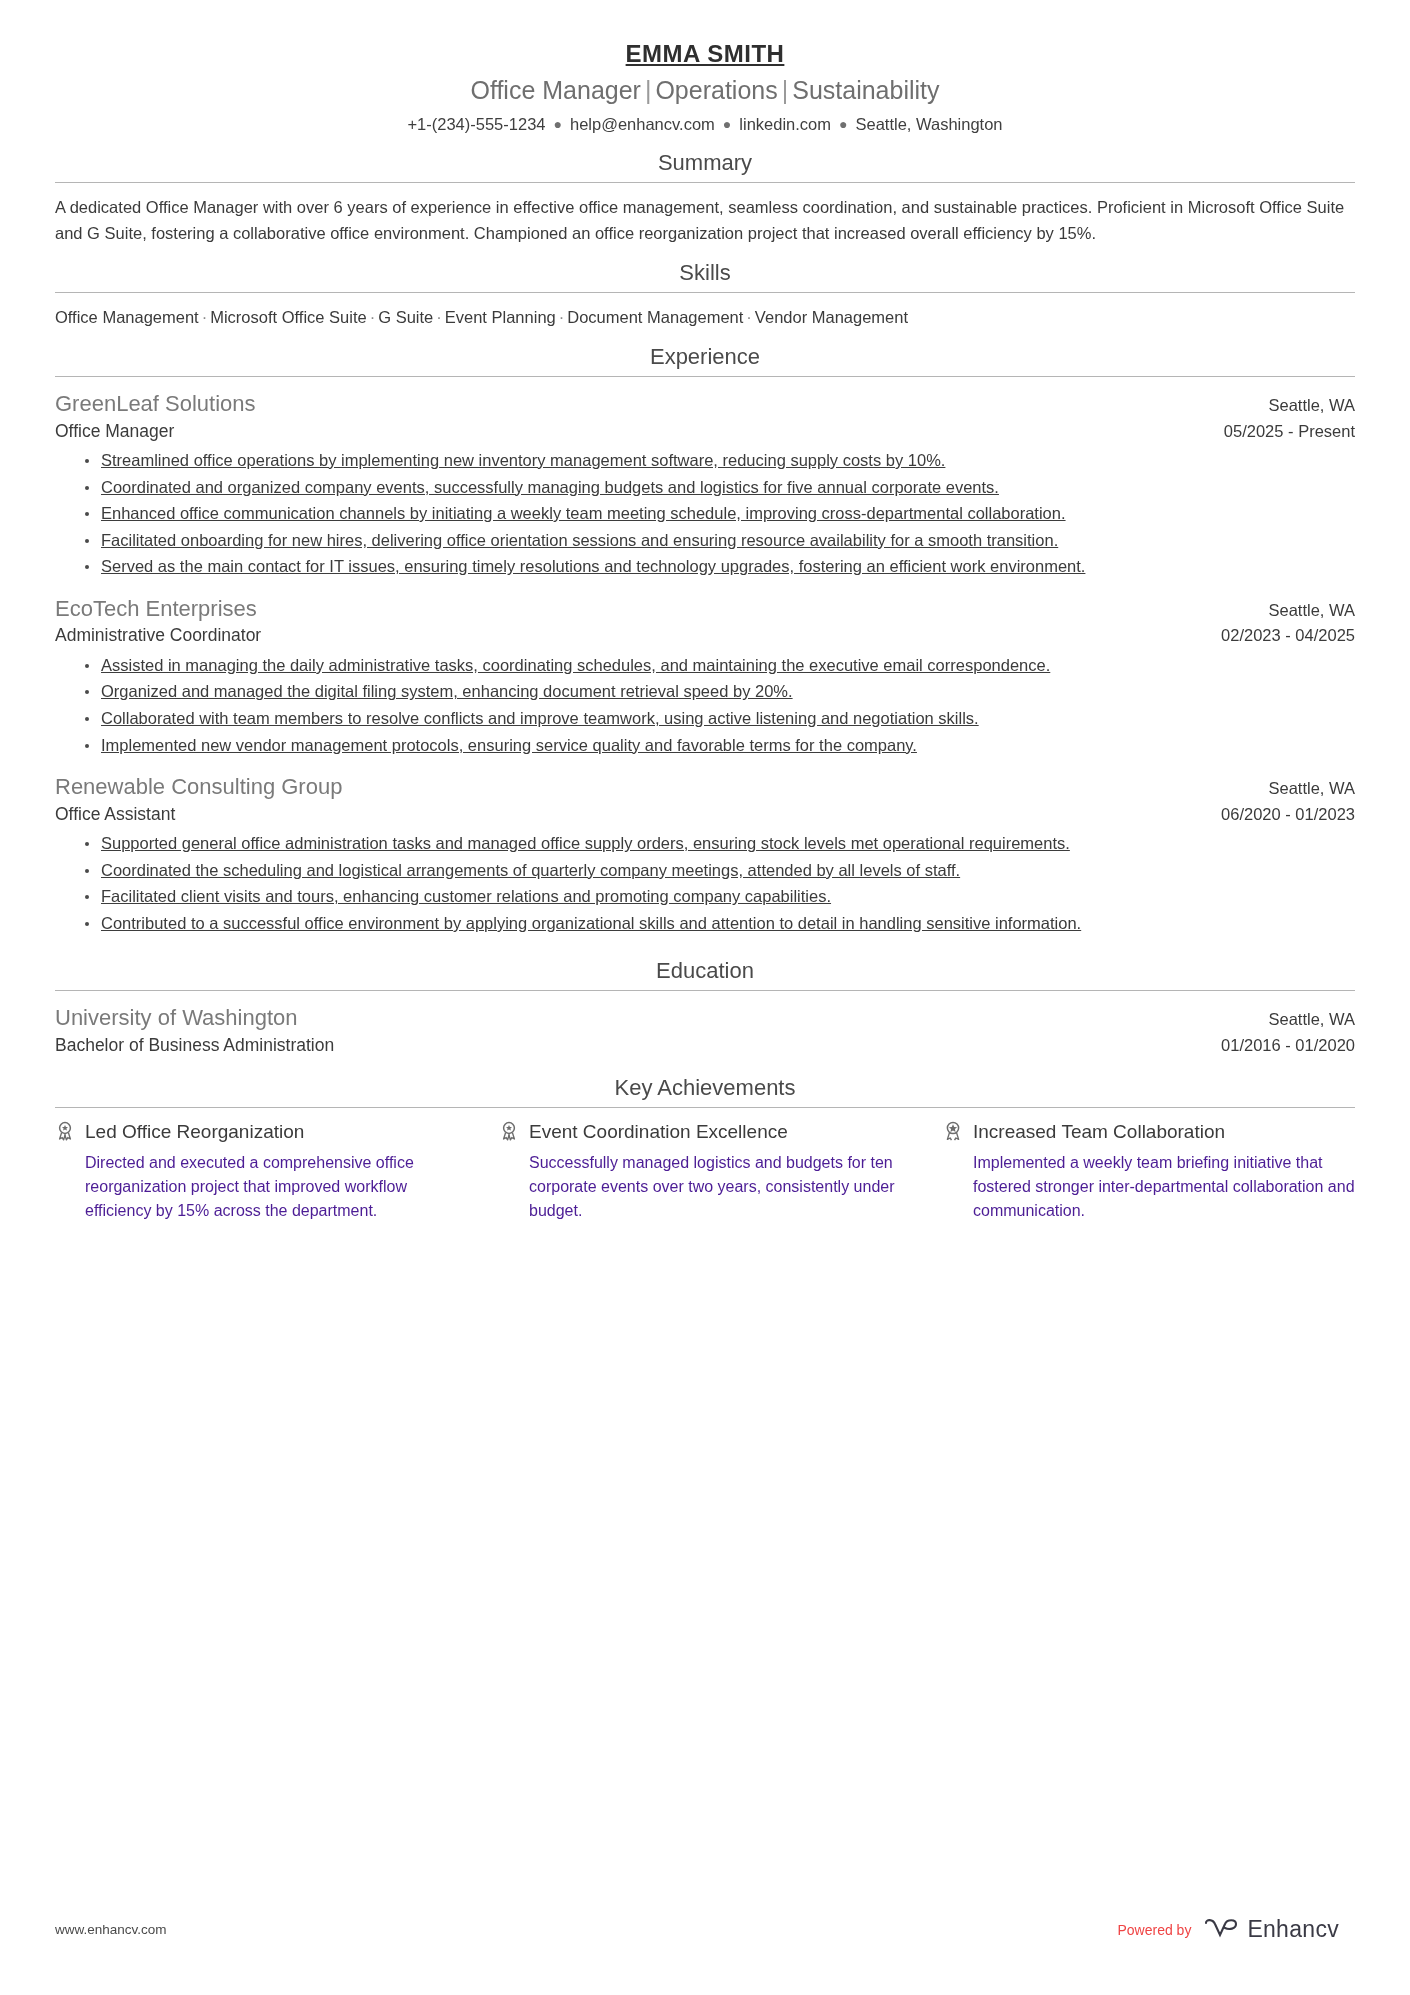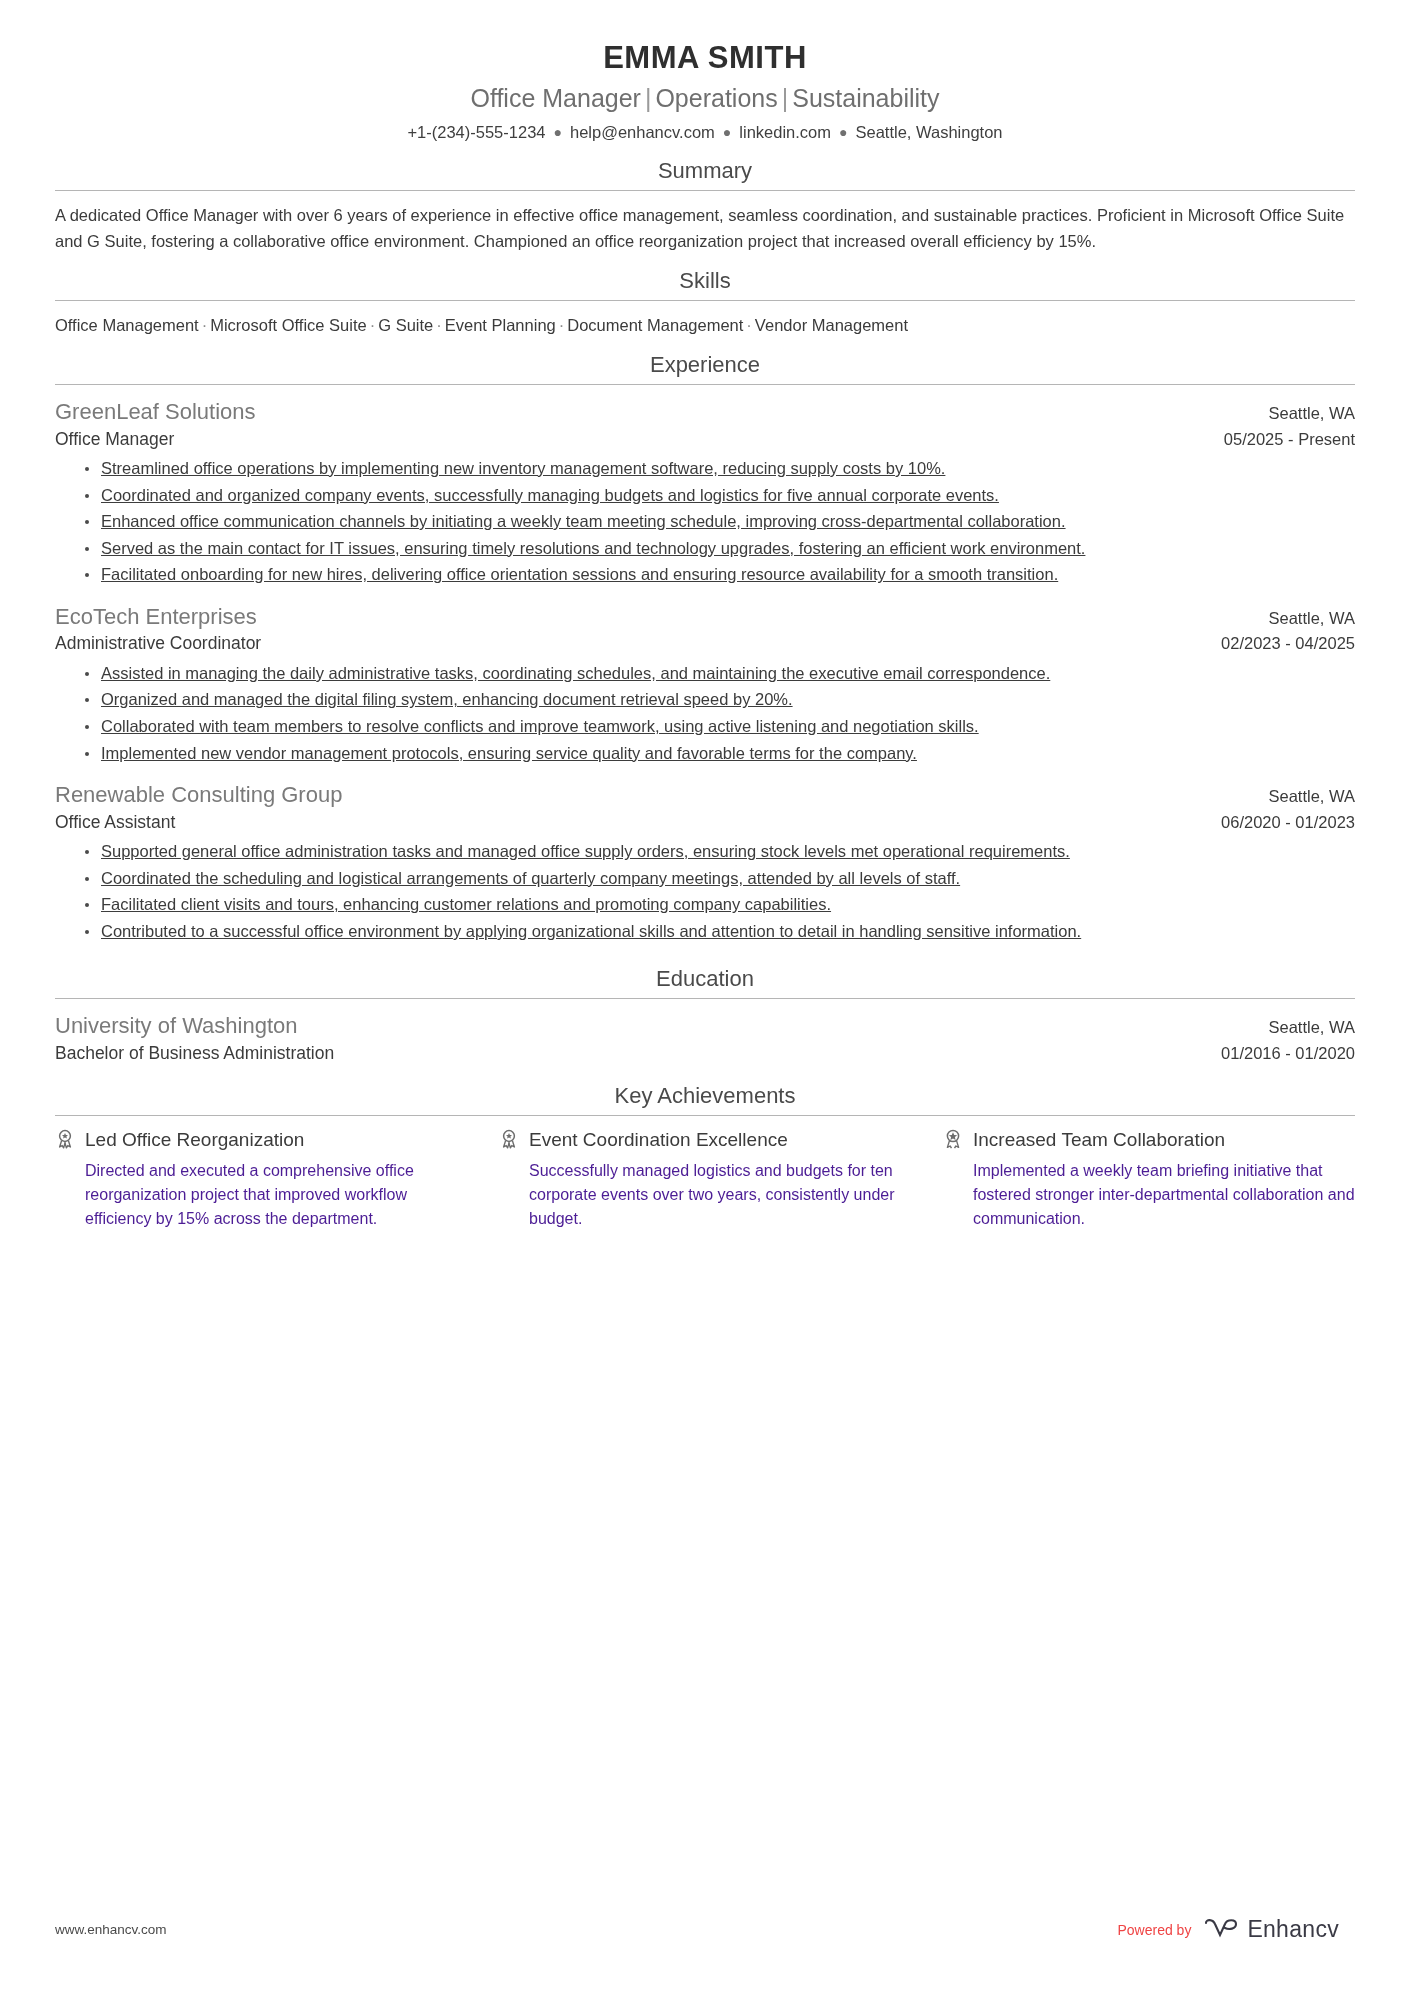--- a/index.html
+++ b/index.html
@@ -17,25 +17,26 @@
     min-height: 1995px;
     margin: 0 auto;
     background: #ffffff;
     box-sizing: border-box;
     padding: 34px 55px 0 55px;
   }
 
   
   .name {
     text-align: center;
-    font-size: 31px;
+    font-size: 24px;
     font-weight: bold;
     letter-spacing: 0.5px;
     color: #2f2f2f;
     margin: 6px 0 8px 0;
+    text-decoration: underline;
   }
   .headline {
     text-align: center;
     font-size: 25px;
     color: #6f6f6f;
     font-weight: normal;
     margin-bottom: 10px;
   }
   .headline .sep {
     color: #9a9a9a;
@@ -248,22 +249,22 @@
             <div class="entry-location">Seattle, WA</div>
           </div>
           <div class="entry-row">
             <div class="entry-role">Office Manager</div>
             <div class="entry-dates">05/2025 - Present</div>
           </div>
           <ul class="bullets">
             <li>Streamlined office operations by implementing new inventory management software, reducing supply costs by 10%.</li>
             <li>Coordinated and organized company events, successfully managing budgets and logistics for five annual corporate events.</li>
             <li>Enhanced office communication channels by initiating a weekly team meeting schedule, improving cross-departmental collaboration.</li>
+            <li>Facilitated onboarding for new hires, delivering office orientation sessions and ensuring resource availability for a smooth transition.</li>
             <li>Served as the main contact for IT issues, ensuring timely resolutions and technology upgrades, fostering an efficient work environment.</li>
-            <li>Facilitated onboarding for new hires, delivering office orientation sessions and ensuring resource availability for a smooth transition.</li>
           </ul>
         </div>
         <div class="exp-block">
           <div class="entry-row">
             <div class="entry-company">EcoTech Enterprises</div>
             <div class="entry-location">Seattle, WA</div>
           </div>
           <div class="entry-row">
             <div class="entry-role">Administrative Coordinator</div>
             <div class="entry-dates">02/2023 - 04/2025</div>

